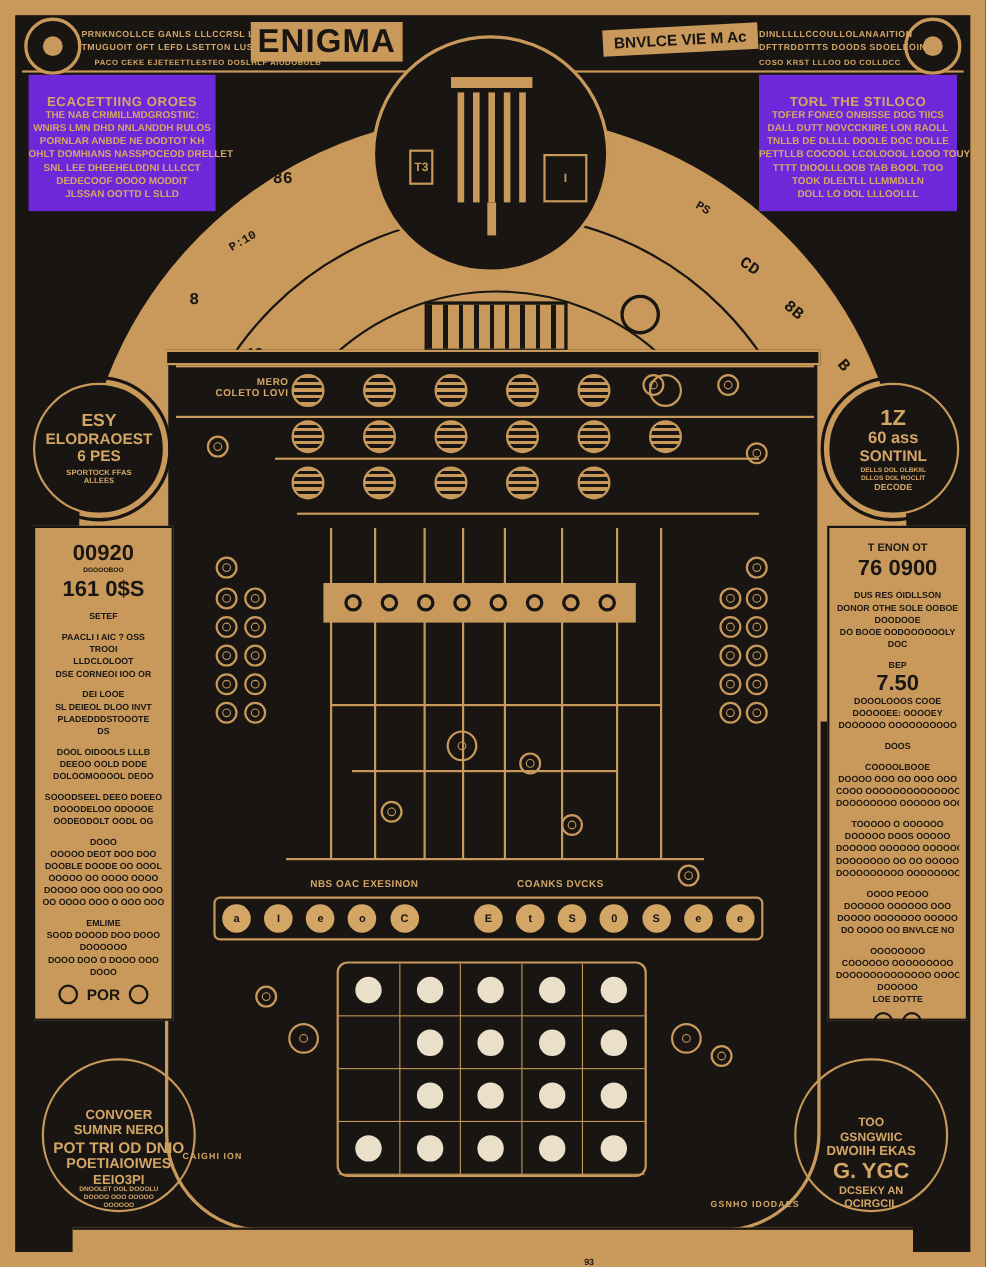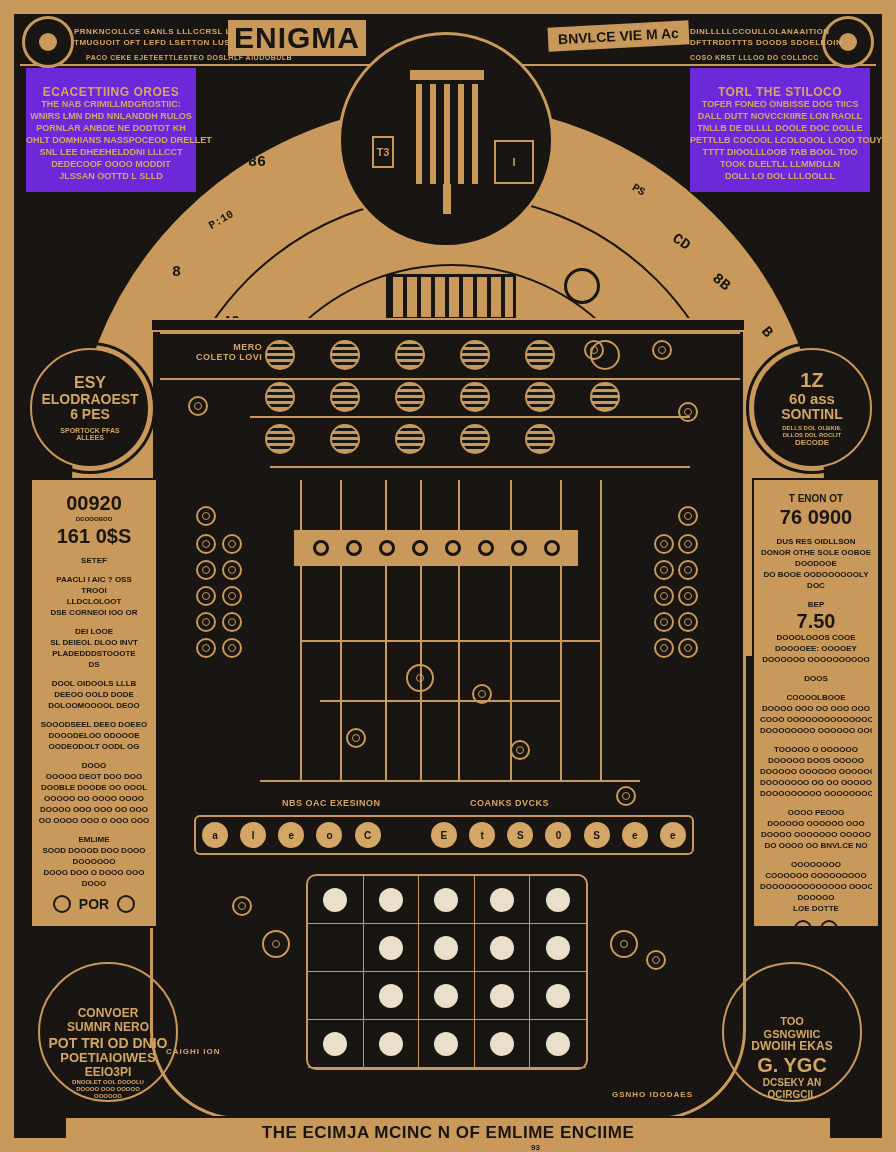--- a/index.html
+++ b/index.html
@@ -543,18 +543,17 @@
 <div class="corner-caption" style="left:166px;top:1047px">CAIGHI ION</div>
 
 <div class="bottom-badge" style="left:722px;top:962px">
   <div class="l" style="font-size:11px">TOO</div>
   <div class="l" style="font-size:11px">GSNGWIIC</div>
   <div class="l" style="font-size:12px">DWOIIH EKAS</div>
   <div class="l" style="font-size:20px">G. YGC</div>
   <div class="l" style="font-size:10px">DCSEKY AN</div>
   <div class="l" style="font-size:10px">OCIRGCIL</div>
 </div>
-<div class="corner-caption" style="left:612px;top:1090px">GSNHO IDODAES</div>
+<div class="corner-caption" style="left:646px;top:1090px">GSNHO IDODAES</div>
 
 <div class="footer">
-  <div class="t">THE ECIMJA MCINC N OF EMLIME ENCIIME</div>
   <span class="sub">93</span>
 </div>
 
 </body></html>

